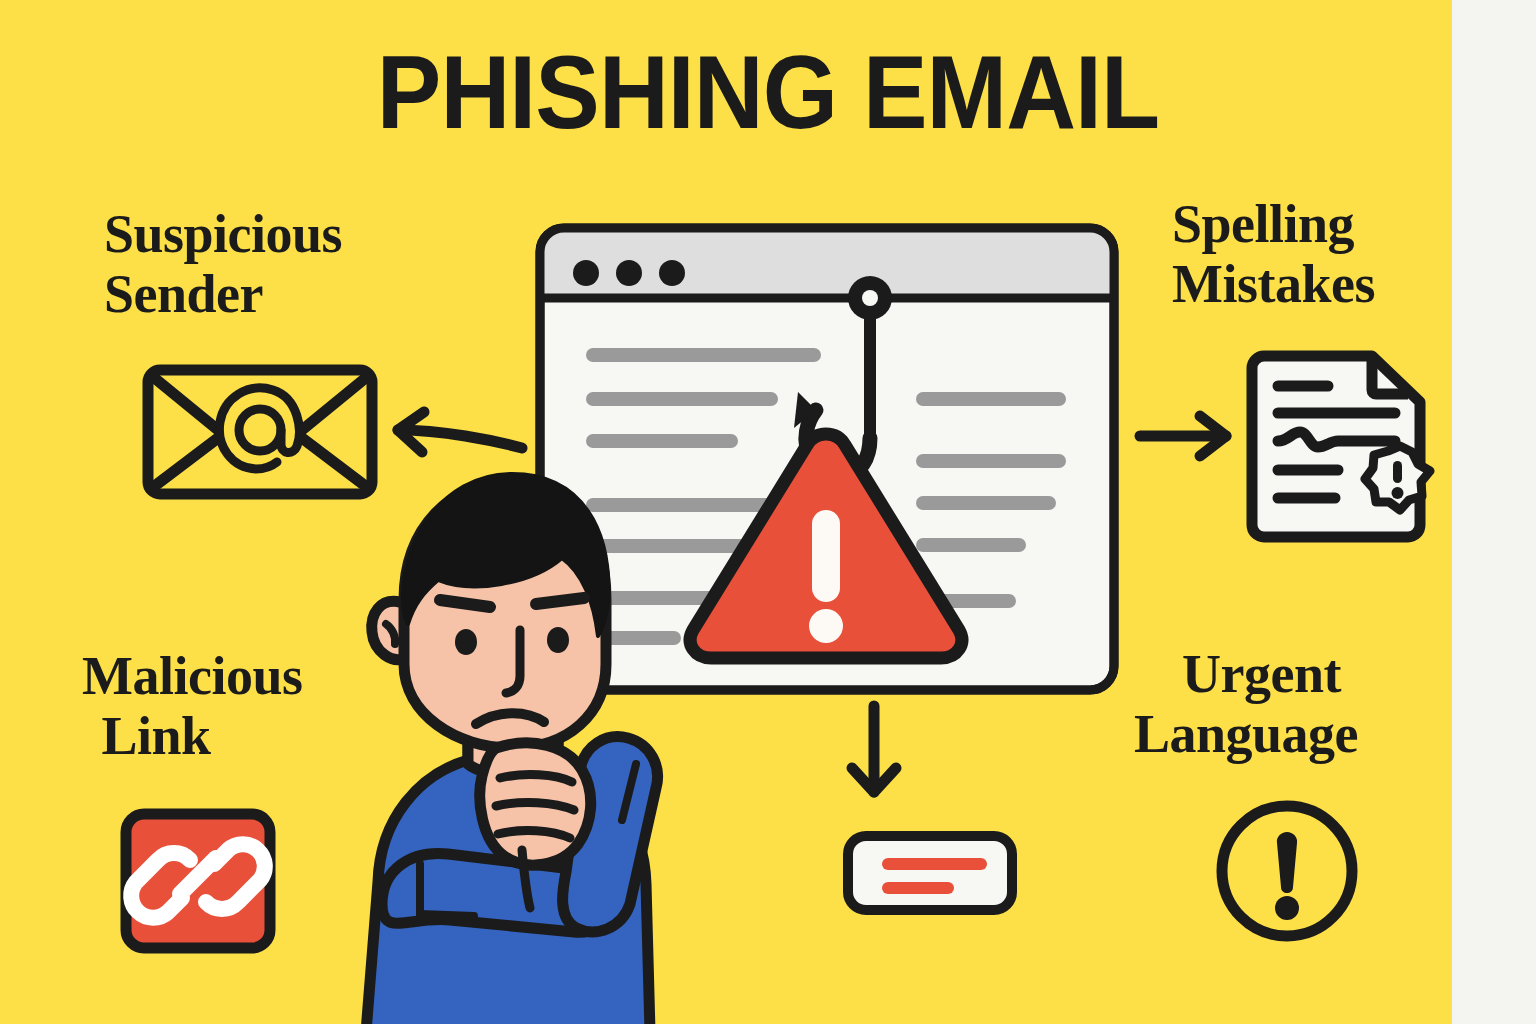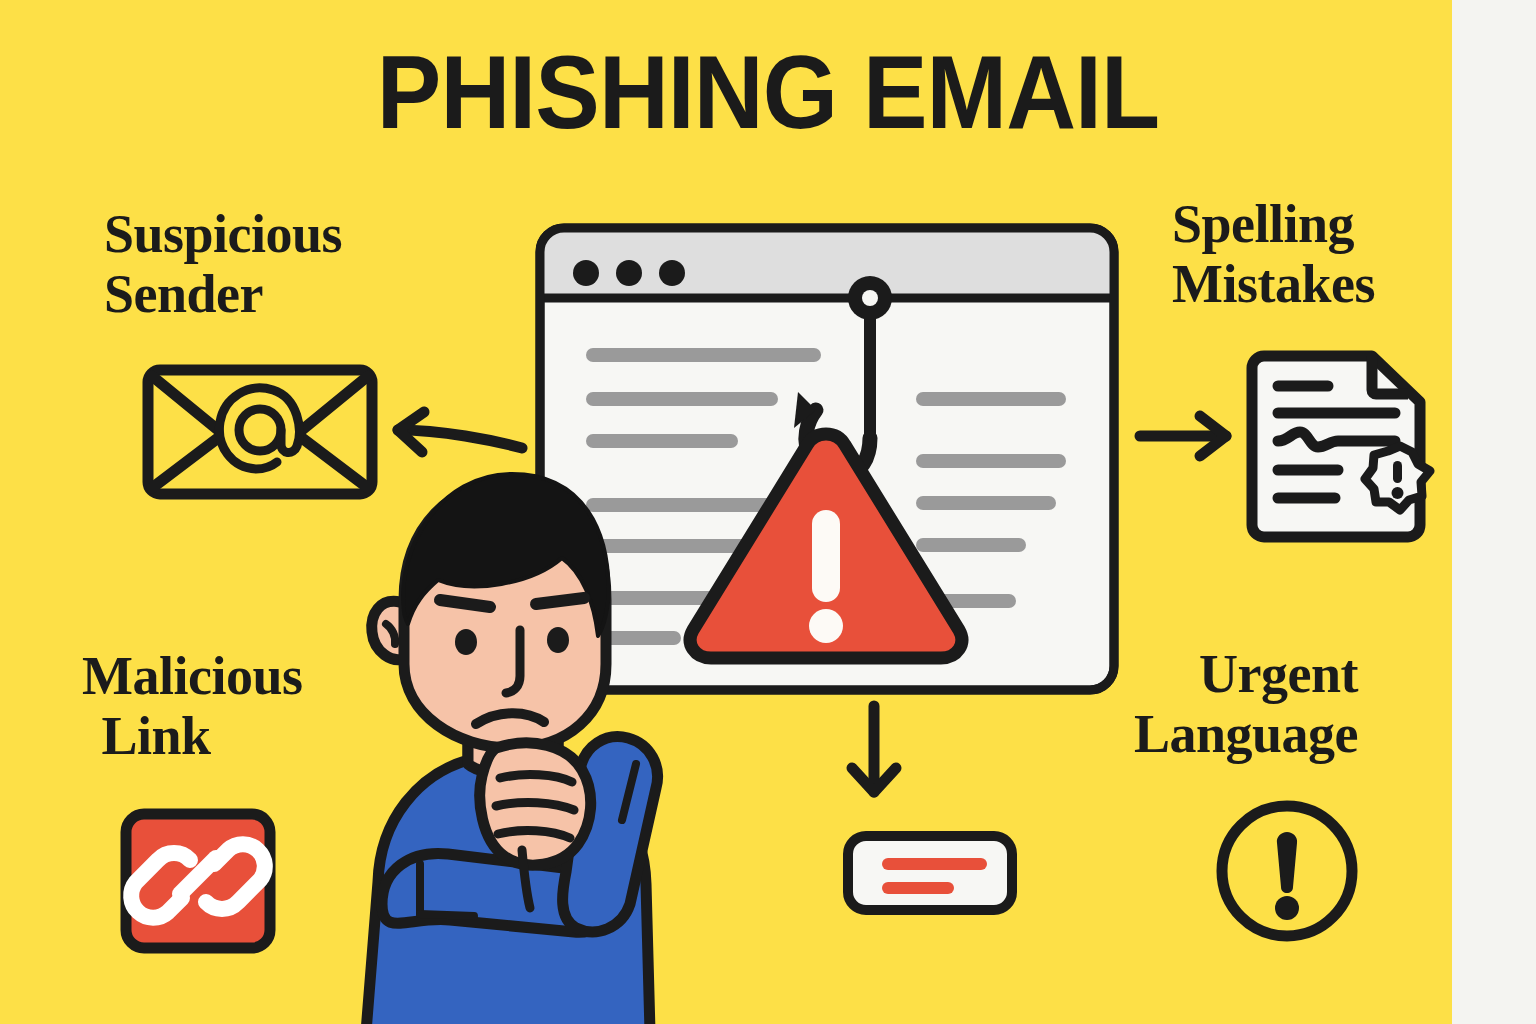--- a/index.html
+++ b/index.html
@@ -45,21 +45,21 @@
     letter-spacing: -0.5px;
     white-space: nowrap;
   }
   #label-suspicious { left: 104px; top: 204px; text-align: left; }
   #label-suspicious .l2 { display:block; text-align: left; padding-right: 54px; }
   #label-spelling { left: 1172px; top: 194px; text-align: left; }
   #label-spelling .l2 { display:block; }
   #label-malicious { left: 82px; top: 646px; }
   #label-malicious .l2 { display:block; text-align:right; padding-right: 92px; }
   #label-urgent { left: 1134px; top: 644px; }
-  #label-urgent .l1 { display:block; text-align:right; padding-left:48px;}
+  #label-urgent .l1 { display:block; text-align:left; padding-left:48px;}
   #label-urgent .l2 { display:block; }
 
   
   .abs { position: absolute; }
 
   svg { display: block; overflow: visible; }
 </style>
 </head>
 <body>
 

